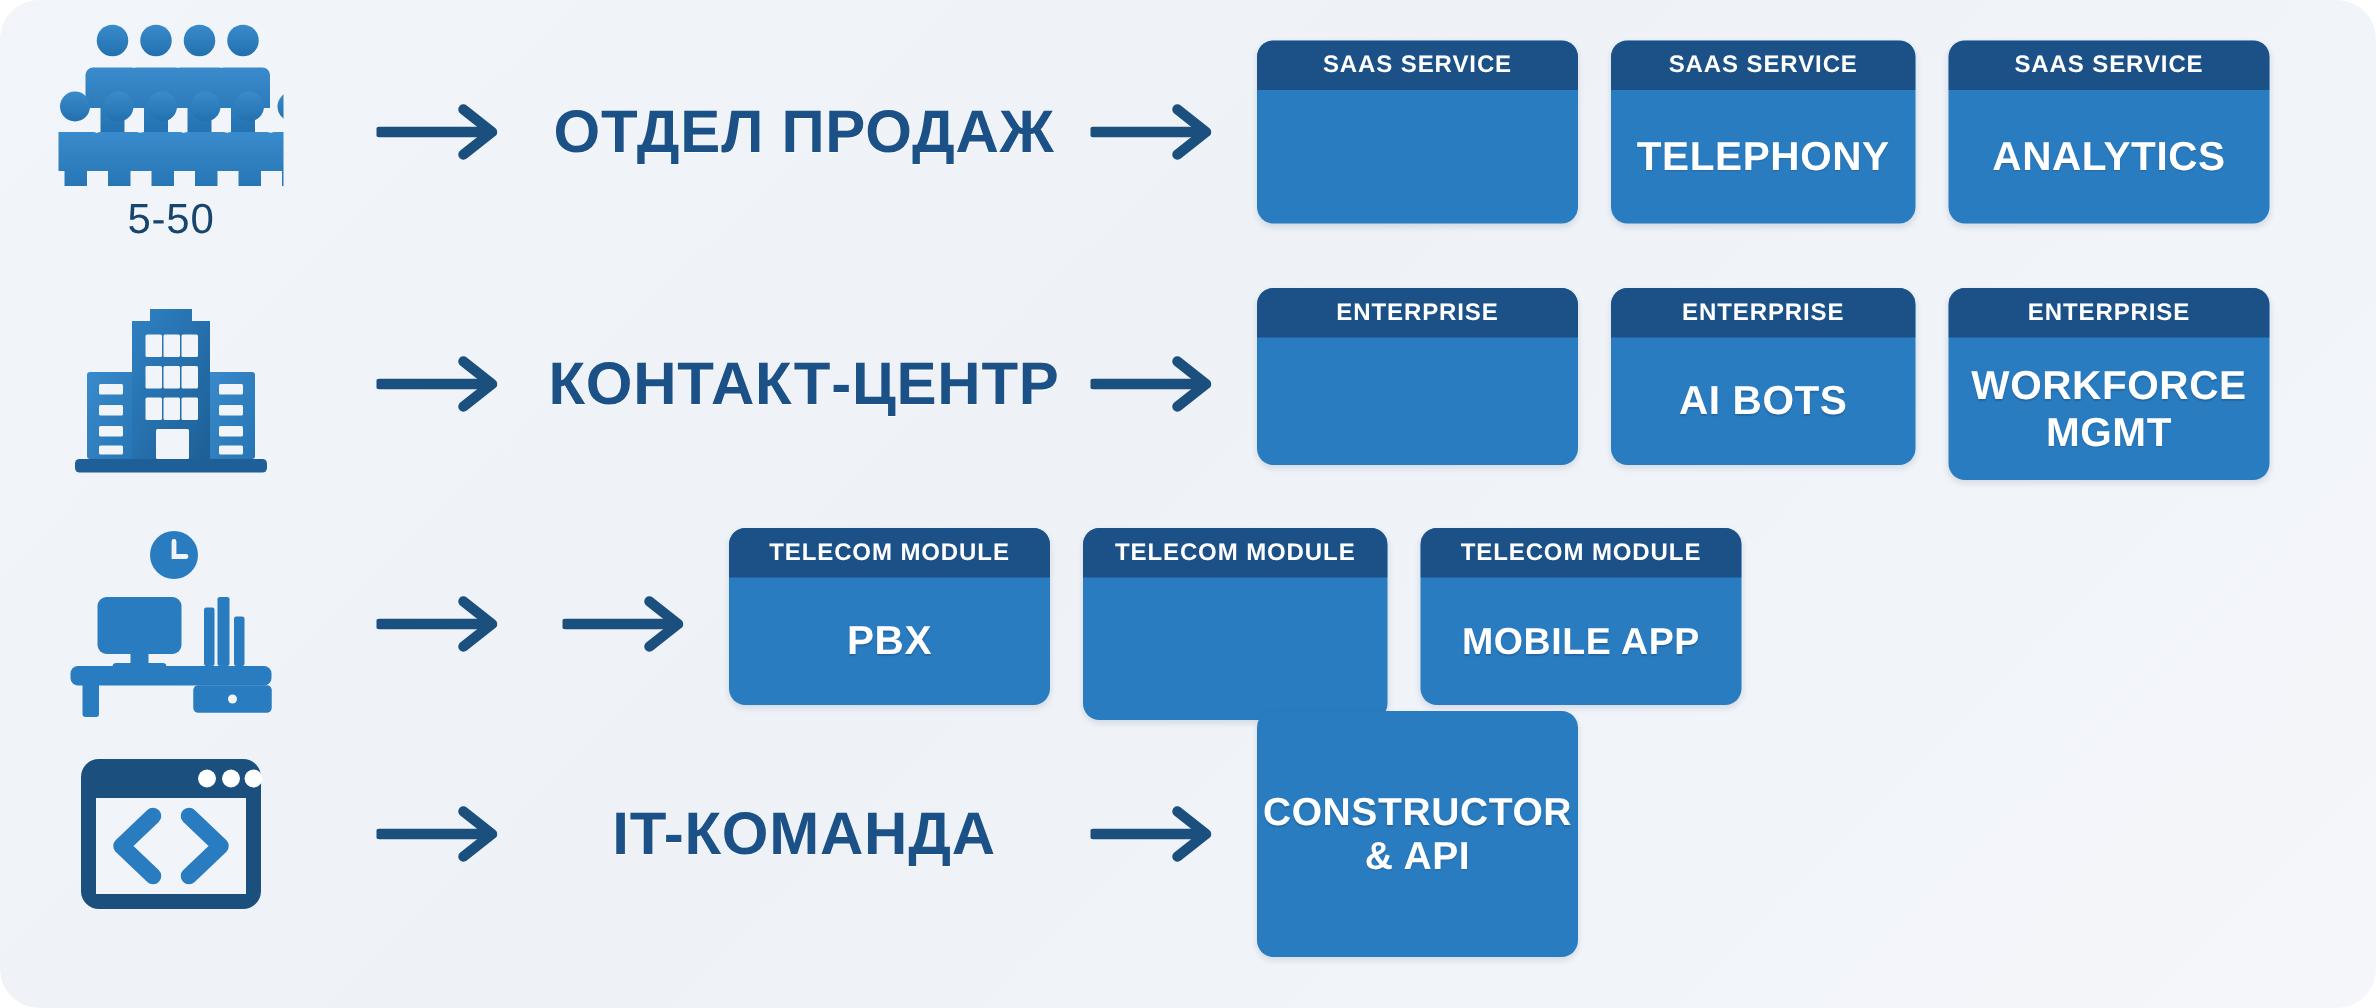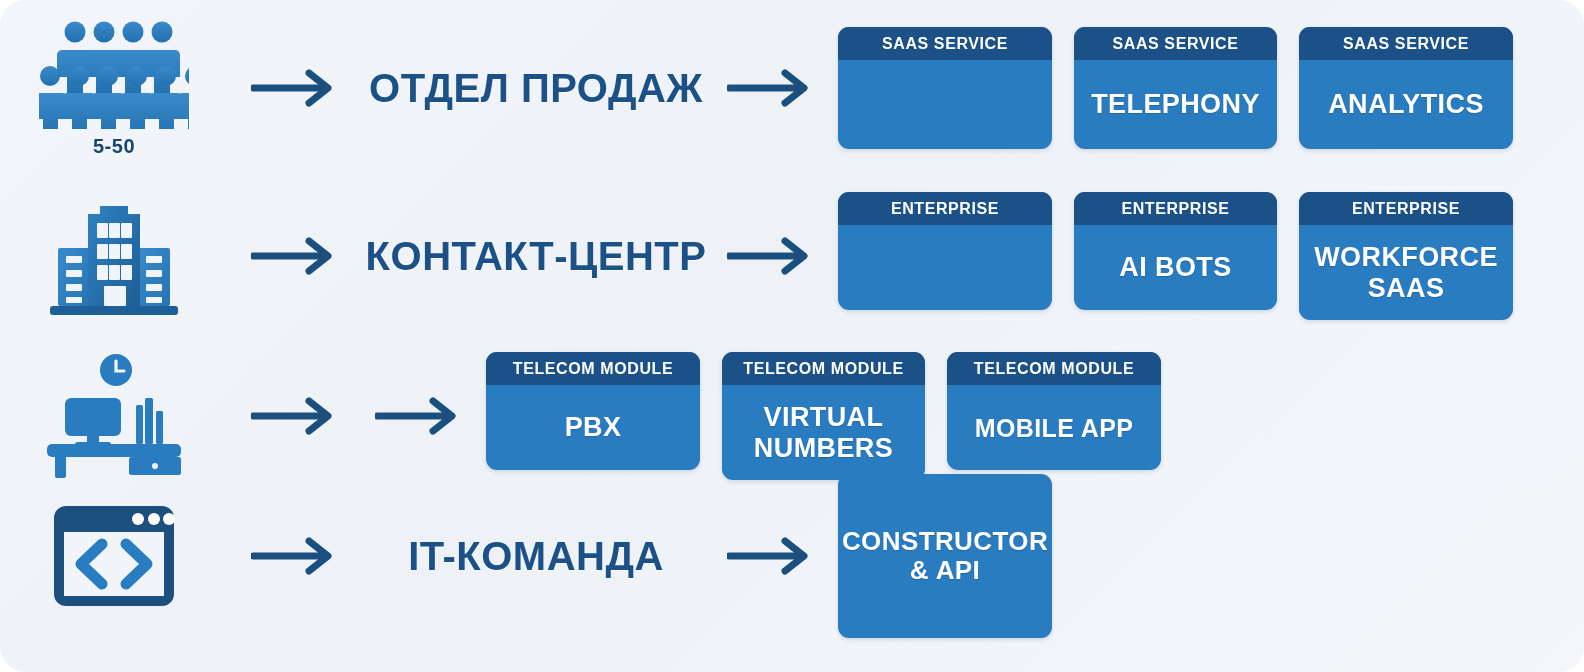--- a/index.html
+++ b/index.html
@@ -22,21 +22,21 @@
   }
 
   
   .icon-cell{
     width:228px;min-width:228px;
     display:flex;flex-direction:column;align-items:center;justify-content:center;
   }
   .icon-box{display:flex;align-items:center;justify-content:center;}
   .count-label{
     margin-top:6px;
-    font-size:20px;font-weight:bold;color:#16456f;letter-spacing:.5px;
+    font-size:28px;font-weight:normal;color:#16456f;letter-spacing:.5px;
   }
 
   
   .arrow-cell{width:132px;min-width:132px;display:flex;align-items:center;justify-content:center;}
   .arrow2{width:116px;min-width:116px;}
 
   
   .seg-title{
     flex:1;
     text-align:center;
@@ -245,21 +245,21 @@
     <div class="cards">
       <div class="card" style="width:214px;height:118px;">
         <div class="card-head">ENTERPRISE</div>
       </div>
       <div class="card" style="width:203px;height:118px;">
         <div class="card-head">ENTERPRISE</div>
         <div class="card-body">AI BOTS</div>
       </div>
       <div class="card" style="width:214px;height:128px;">
         <div class="card-head">ENTERPRISE</div>
-        <div class="card-body">WORKFORCE SAAS</div>
+        <div class="card-body">WORKFORCE MGMT</div>
       </div>
     </div>
   </div>
 
   <div class="row" style="top:336px;height:160px;">
     <div class="icon-cell">
       <div class="icon-box">
         <svg width="150" height="124" viewBox="0 0 150 124">
           <g fill="#2a7cc0">
 
@@ -304,21 +304,20 @@
       </svg>
     </div>
 
     <div class="cards">
       <div class="card" style="width:214px;height:118px;">
         <div class="card-head">TELECOM MODULE</div>
         <div class="card-body">PBX</div>
       </div>
       <div class="card" style="width:203px;height:128px;">
         <div class="card-head">TELECOM MODULE</div>
-        <div class="card-body">VIRTUAL NUMBERS</div>
       </div>
       <div class="card" style="width:214px;height:118px;">
         <div class="card-head">TELECOM MODULE</div>
         <div class="card-body" style="font-size:25px;">MOBILE APP</div>
       </div>
     </div>
   </div>
 
   <div class="row" style="top:468px;height:176px;">
     <div class="icon-cell">

